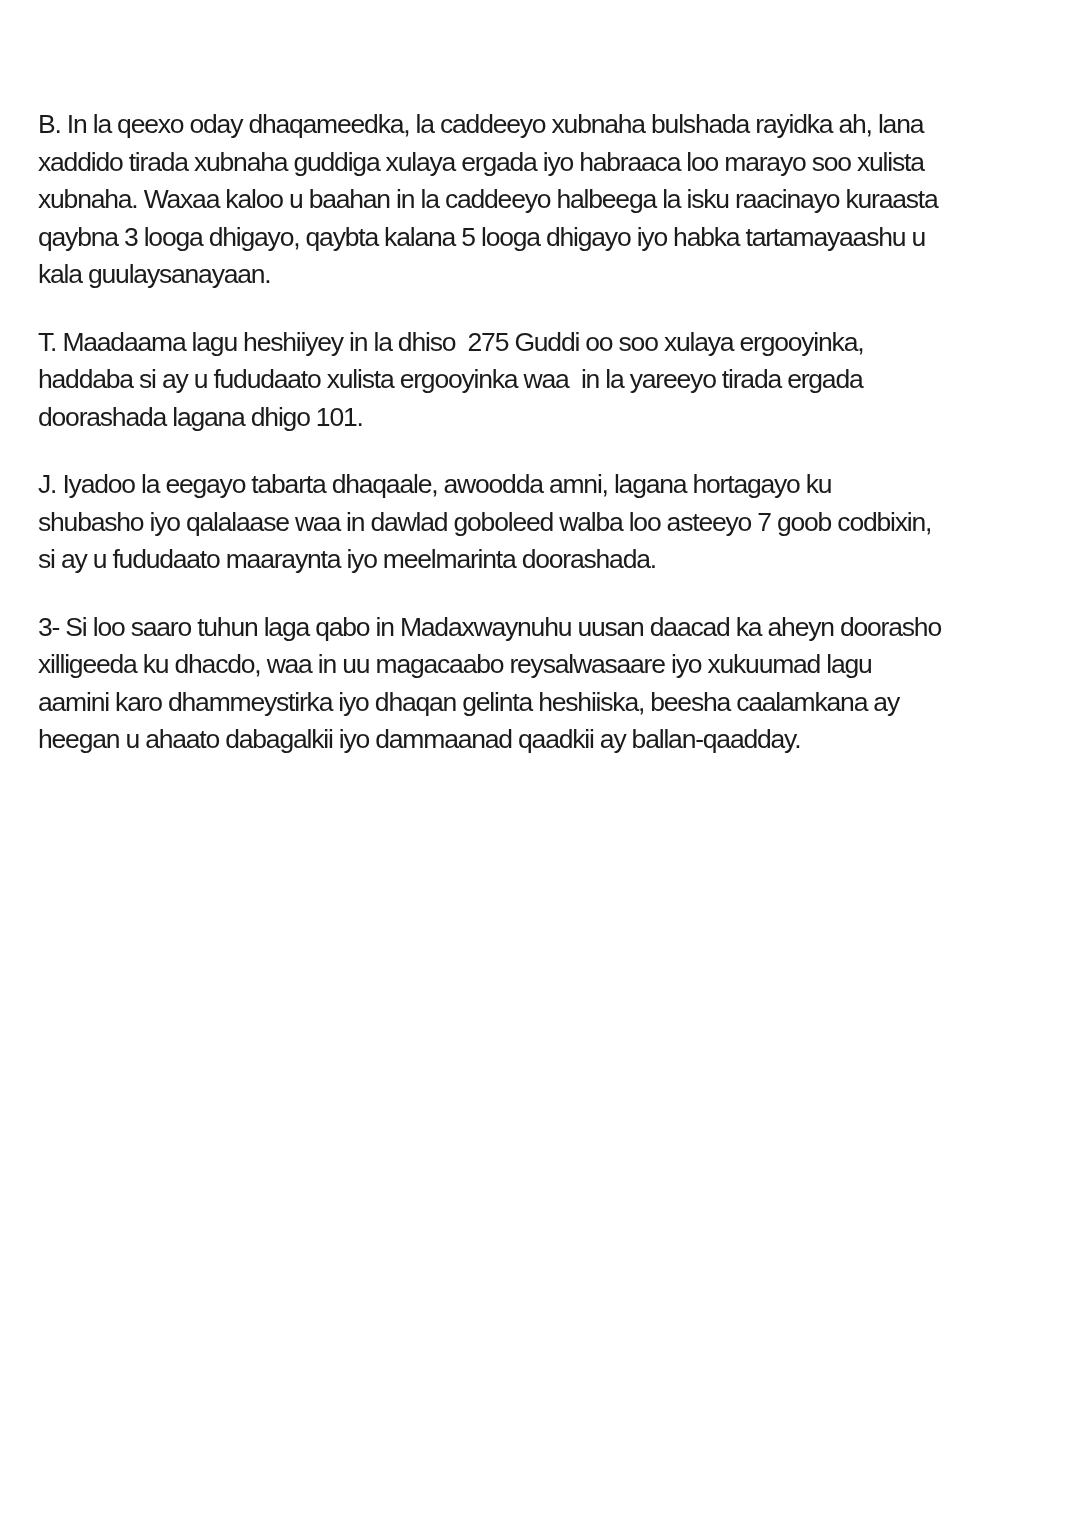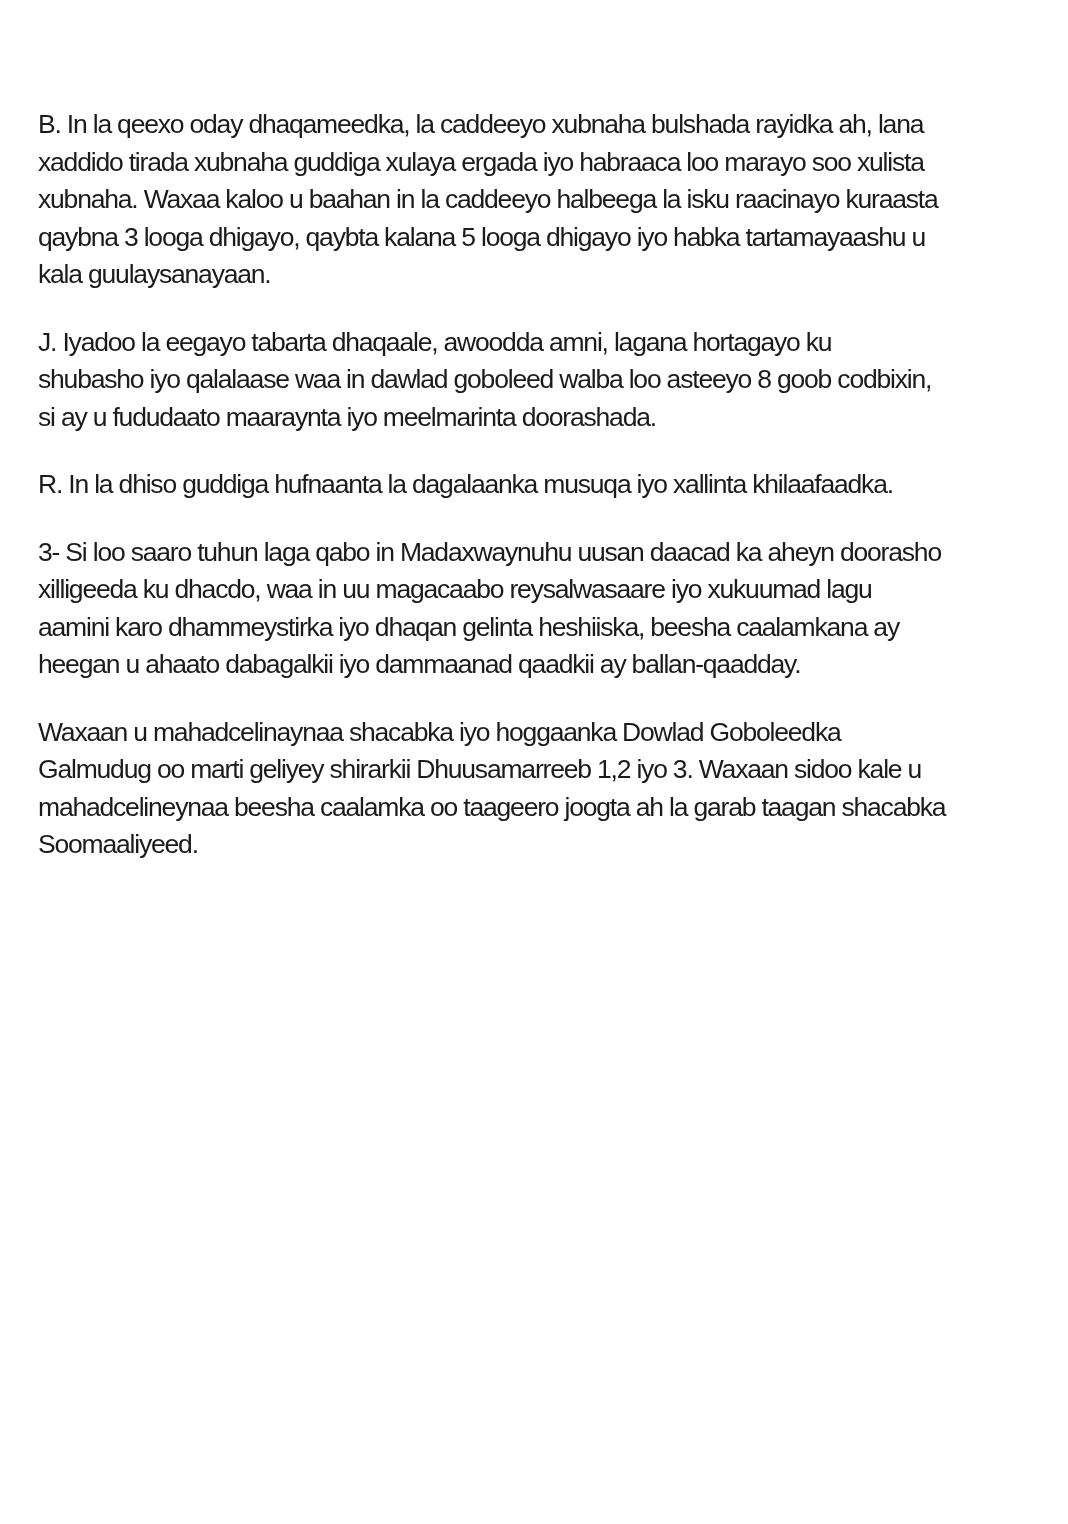--- a/index.html
+++ b/index.html
@@ -50,29 +50,27 @@
 </head>
 <body>
 
 <div class="page">
   <div class="content">
     <p>B. In la qeexo oday dhaqameedka, la caddeeyo xubnaha bulshada rayidka ah, lana
 xaddido tirada xubnaha guddiga xulaya ergada iyo habraaca loo marayo soo xulista
 xubnaha. Waxaa kaloo u baahan in la caddeeyo halbeega la isku raacinayo kuraasta
 qaybna 3 looga dhigayo, qaybta kalana 5 looga dhigayo iyo habka tartamayaashu u
 kala guulaysanayaan.</p>
+    <p>T. Maadaama lagu heshiiyey in la dhiso  275 Guddi oo soo xulaya ergooyinka,
+haddaba si ay u fududaato xulista ergooyinka waa  in la yareeyo tirada ergada
+doorashada lagana dhigo 101.</p>
     <p>J. Iyadoo la eegayo tabarta dhaqaale, awoodda amni, lagana hortagayo ku
-shubasho iyo qalalaase waa in dawlad goboleed walba loo asteeyo 8 goob codbixin,
+shubasho iyo qalalaase waa in dawlad goboleed walba loo asteeyo 7 goob codbixin,
 si ay u fududaato maaraynta iyo meelmarinta doorashada.</p>
-    <p>R. In la dhiso guddiga hufnaanta la dagalaanka musuqa iyo xallinta khilaafaadka.</p>
     <p>3- Si loo saaro tuhun laga qabo in Madaxwaynuhu uusan daacad ka aheyn doorasho
 xilligeeda ku dhacdo, waa in uu magacaabo reysalwasaare iyo xukuumad lagu
 aamini karo dhammeystirka iyo dhaqan gelinta heshiiska, beesha caalamkana ay
 heegan u ahaato dabagalkii iyo dammaanad qaadkii ay ballan-qaadday.</p>
-    <p>Waxaan u mahadcelinaynaa shacabka iyo hoggaanka Dowlad Goboleedka
-Galmudug oo marti geliyey shirarkii Dhuusamarreeb 1,2 iyo 3. Waxaan sidoo kale u
-mahadcelineynaa beesha caalamka oo taageero joogta ah la garab taagan shacabka
-Soomaaliyeed.</p>
   </div>
   <div class="footer">
     <span class="pagenum">2</span>
   </div>
 </div>
 
 </body></html>

